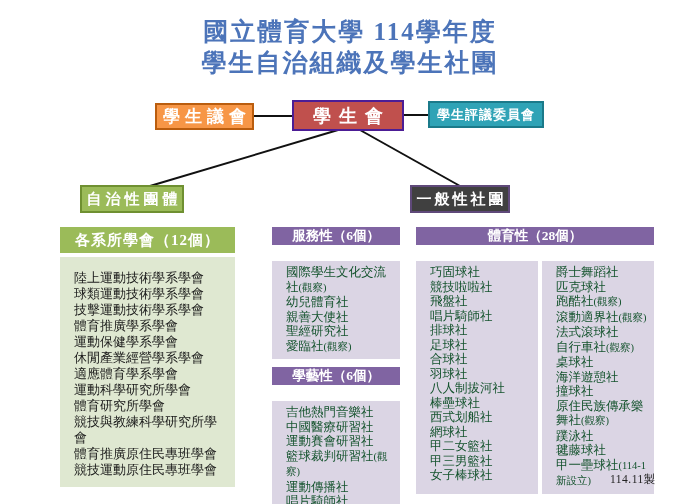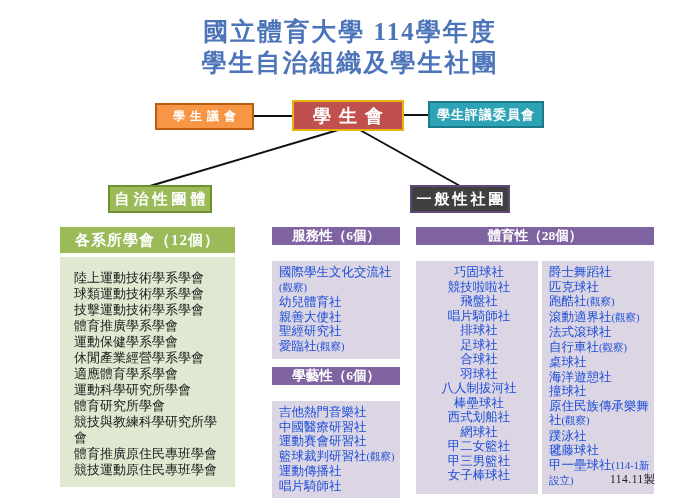--- a/index.html
+++ b/index.html
@@ -10,49 +10,49 @@
   .title{
     position:absolute;left:0;top:16px;width:700px;text-align:center;
     color:#4C74B9;font-weight:bold;font-size:25px;line-height:31px;
     letter-spacing:2px;
   }
   svg.connectors{position:absolute;left:0;top:0;pointer-events:none;}
   .obox{
     position:absolute;display:flex;align-items:center;justify-content:center;
     color:#ffffff;font-weight:bold;box-sizing:border-box;text-align:center;
   }
-  #box-congress{left:155px;top:103px;width:99px;height:27px;background:#F79646;border:2px solid #BA5D0E;font-size:12px;letter-spacing:5px;padding-left:5px;}
-  #box-assoc{left:292px;top:100px;width:112px;height:31px;background:#C0504D;border:2px solid #eab308;font-size:18px;letter-spacing:8px;padding-left:8px;}
+  #box-congress{left:155px;top:103px;width:99px;height:27px;background:#F79646;border:2px solid #BA5D0E;font-size:17px;letter-spacing:5px;padding-left:5px;}
+  #box-assoc{left:292px;top:100px;width:112px;height:31px;background:#C0504D;border:2px solid #4c1d95;font-size:18px;letter-spacing:8px;padding-left:8px;}
   #box-review{left:428px;top:101px;width:116px;height:27px;background:#2FA3B6;border:2px solid #1B7A8A;font-size:13px;letter-spacing:1px;}
-  #box-self{left:108px;top:185px;width:104px;height:28px;background:#9BBB59;border:2px solid #6F9031;font-size:15px;letter-spacing:4px;padding-left:4px;}
+  #box-self{left:80px;top:185px;width:104px;height:28px;background:#9BBB59;border:2px solid #6F9031;font-size:15px;letter-spacing:4px;padding-left:4px;}
   #box-general{left:410px;top:185px;width:100px;height:28px;background:#404040;border:2px solid #5F497A;font-size:15px;letter-spacing:3px;padding-left:3px;}
 
   .col{position:absolute;box-sizing:border-box;}
   #col-left{left:60px;top:227px;width:175px;}
   #col-mid{left:272px;top:227px;width:128px;}
   #col-right{left:416px;top:227px;width:238px;}
 
   .hdr{
     color:#fff;font-weight:bold;text-align:center;box-sizing:border-box;
     display:flex;align-items:center;justify-content:center;
   }
   .hdr-green{background:#9BBB59;height:26px;font-size:15px;margin-bottom:4px;letter-spacing:1px;}
   .hdr-purple{background:#8064A2;height:18px;font-size:13.5px;margin-bottom:16px;}
 
   .body-green{
     background:#DFE8D1;padding:13px 6px 9px 14px;
     font-size:13px;line-height:16px;color:#1a1a1a;
   }
   .body-purple{
-    background:#DBD5E4;padding:4px 3px 5px 7px;
-    font-size:12.5px;line-height:14.5px;color:#1d4ed8;
+    background:#DBD5E4;padding:4px 3px 5px 14px;
+    font-size:12.5px;line-height:14.5px;color:#14532d;
   }
   .gap-mid{height:8px;}
   .two-cols{display:flex;gap:4px;}
-  .two-cols .sub1{width:122px;box-sizing:border-box;text-align:center;}
+  .two-cols .sub1{width:122px;box-sizing:border-box;}
   .two-cols .sub2{flex:1;box-sizing:border-box;}
   .club-item{white-space:normal;}
   .obs{font-size:10.5px;}
   .footer-note{
     position:absolute;left:610px;top:472px;font-size:11.5px;color:#222;
     letter-spacing:0.5px;
   }
 </style>
 </head>
 <body>

